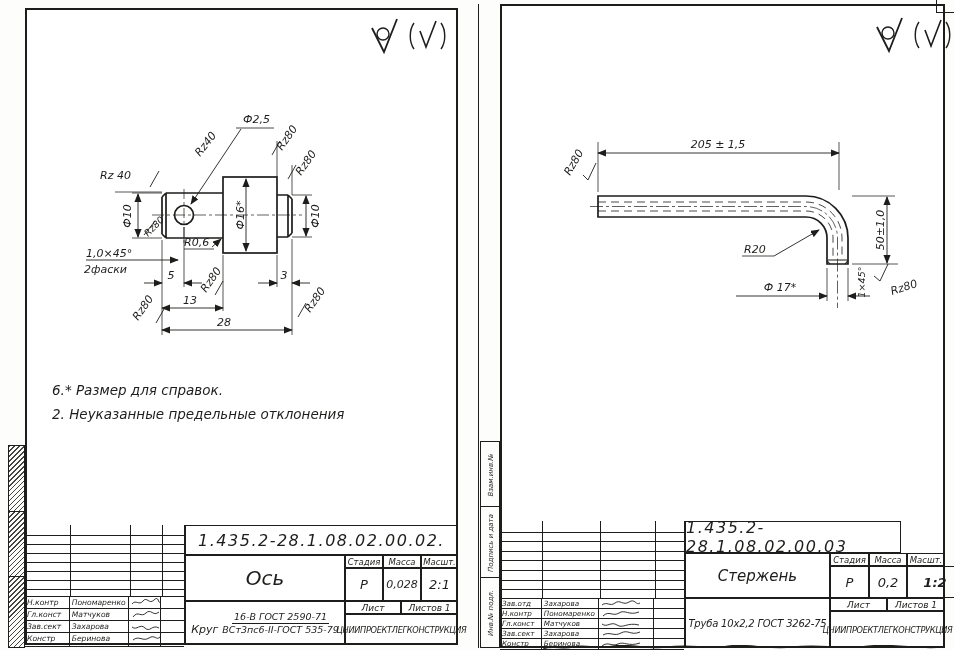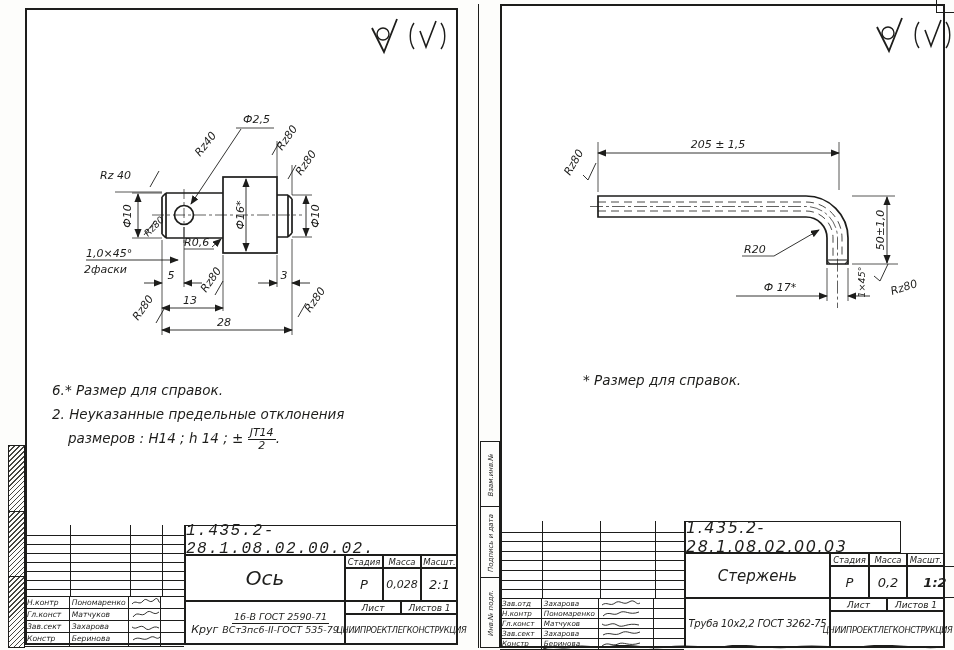--- a/index.html
+++ b/index.html
@@ -126,27 +126,20 @@
       <text x="164" y="231" text-anchor="middle">28</text>
       <text x="146" y="198" transform="rotate(-55 146 198)">Rz80</text>
       <text x="78" y="226" transform="rotate(-55 78 226)">Rz80</text>
       <text x="250" y="218" transform="rotate(-55 250 218)">Rz80</text>
     </g>
   </svg>
 
   <div class="abs hw" style="left:44px;top:370px;width:360px;font-size:13.5px;line-height:24px;">
     <div class="note-line">6.* Размер для справок.</div>
     <div class="note-line">2. Неуказанные  предельные  отклонения</div>
-    <div class="note-line" style="padding-left:16px;">
-      <span>размеров :  Н14 ;  h 14 ; ±</span>
-      <span class="frac">
-        <span class="num">JT14</span>
-        <span>2</span>
-      </span><span>.</span>
-    </div>
   </div>
 
   <div class="abs" style="left:17px;top:517px;width:433px;height:120px;">
     <div class="abs" style="left:0;top:0;width:160px;height:71px;border-right:1.5px solid #1d1d1b;">
       <div class="abs emptygrid" style="left:0;top:2px;right:0;bottom:0;"></div>
       <div class="colline" style="left:45px;"></div>
         <div class="colline" style="left:105px;"></div>
         <div class="colline" style="left:137px;"></div>
     </div>
     <div class="abs" style="left:0;top:71px;width:160px;height:49px;border-right:1.5px solid #1d1d1b;">
@@ -184,21 +177,21 @@
         <div style="width:45px;">Констр</div>
         <div style="width:60px;">Беринова</div>
         <div style="width:32px;">
             <svg class="sig-svg" width="30" height="9" viewBox="0 0 30 9">
               <path d="M2,6 C8,1 12,8 18,4 S25,7 29,3" fill="none" stroke="#1d1d1b" stroke-width="0.9"></path>
             </svg>
           </div>
         <div style="width:23px;border-right:none;"></div>
       </div>
     </div>
-    <div class="cell tbtext hw" style="left:160px;top:0;width:273px;height:30px;font-size:16px;letter-spacing:1.5px;font-family:Liberation Mono, monospace;">1.435.2-28.1.08.02.00.02.</div>
+    <div class="cell tbtext hw" style="left:160px;top:0;width:273px;height:30px;font-size:16px;letter-spacing:1.5px;">1.435.2-28.1.08.02.00.02.</div>
     <div class="cell tbtext hw" style="left:160px;top:30px;width:160px;height:46px;font-size:20px;">Ось</div>
     <div class="cell tbtext hw" style="left:320px;top:30px;width:38px;height:13px;font-size:8.5px;">Стадия</div>
     <div class="cell tbtext hw" style="left:358px;top:30px;width:38px;height:13px;font-size:8.5px;">Масса</div>
     <div class="cell tbtext hw" style="left:396px;top:30px;width:37px;height:13px;font-size:8.5px;">Масшт.</div>
     <div class="cell tbtext hw" style="left:320px;top:43px;width:38px;height:33px;font-size:13px;">Р</div>
     <div class="cell tbtext hw" style="left:358px;top:43px;width:38px;height:33px;font-size:11px;">0,028</div>
     <div class="cell tbtext hw" style="left:396px;top:43px;width:37px;height:33px;font-size:13px;">2:1</div>
     <div class="cell tbtext hw" style="left:320px;top:76px;width:56px;height:13px;font-size:9px;">Лист</div>
     <div class="cell tbtext hw" style="left:376px;top:76px;width:57px;height:13px;font-size:9px;">Листов 1</div>
     <div class="cell" style="left:160px;top:76px;width:160px;height:44px;">
@@ -282,21 +275,20 @@
       <text x="178" y="18" text-anchor="middle">205 ± 1,5</text>
       <text x="30" y="46" transform="rotate(-60 30 46)">Rz80</text>
       <text x="204" y="123">R20</text>
       <text x="341" y="103" transform="rotate(-90 341 100)" text-anchor="middle">50±1,0</text>
       <text x="322" y="155" transform="rotate(-90 322 152)" text-anchor="middle" font-size="9.5">1×45°</text>
       <text x="240" y="161" text-anchor="middle">Ф 17*</text>
       <text x="352" y="165" transform="rotate(-18 352 165)">Rz80</text>
     </g>
   </svg>
 
-  <div class="abs hw" style="left:105px;top:372px;font-size:13.5px;">* Размер для справок.</div>
 
   <div class="abs" style="left:22px;top:521px;width:445px;height:127px;">
     <div class="abs" style="left:0;top:0;width:185px;height:77px;border-right:1.5px solid #1d1d1b;">
       <div class="abs emptygridR" style="left:0;top:2px;right:0;bottom:0;"></div>
       <div class="colline" style="left:42px;"></div>
         <div class="colline" style="left:100px;"></div>
         <div class="colline" style="left:155px;"></div>
     </div>
     <div class="abs" style="left:0;top:77px;width:185px;height:50px;border-right:1.5px solid #1d1d1b;">
       <div class="staffrow" style="top:0;height:10px;">

